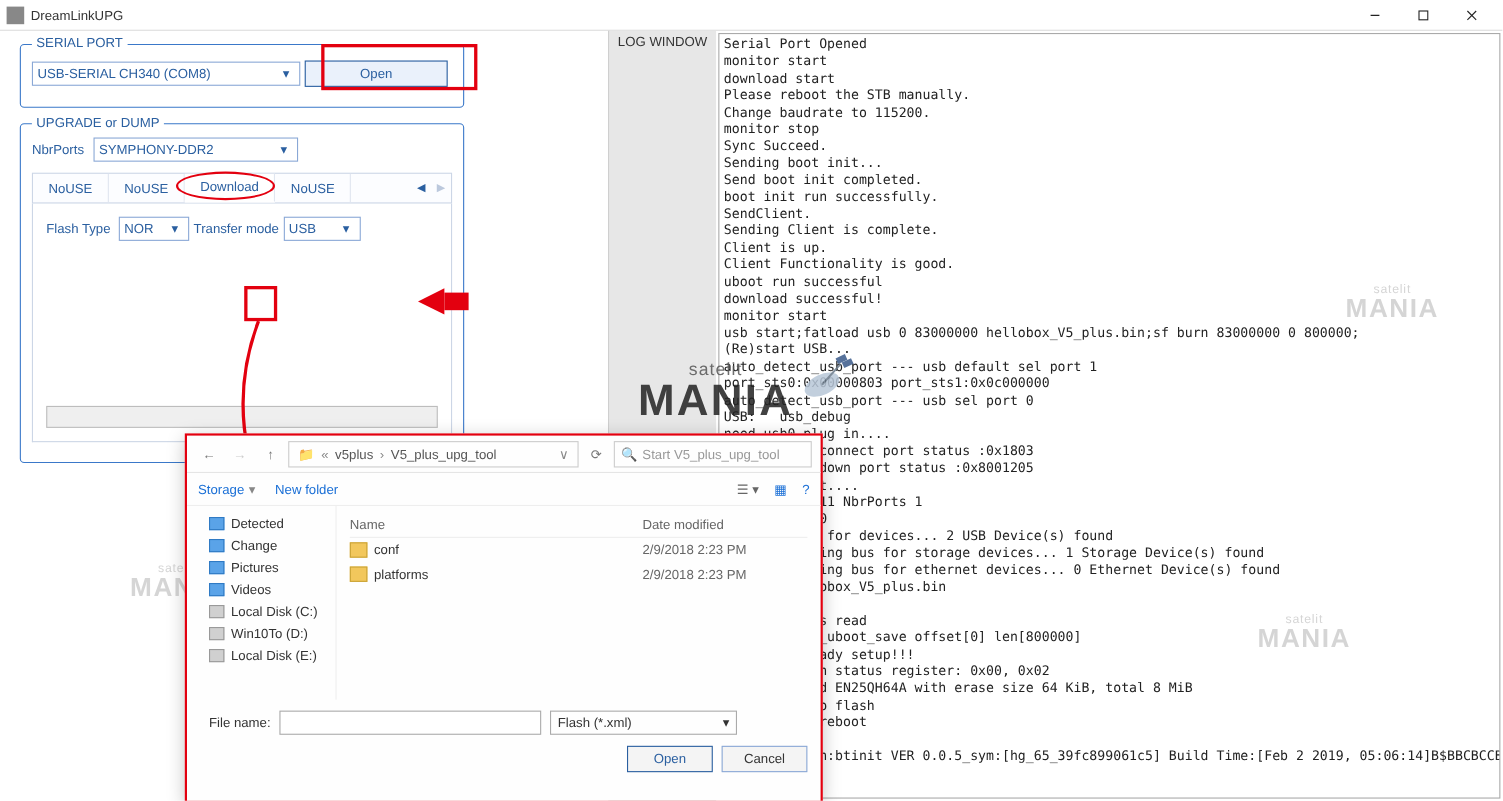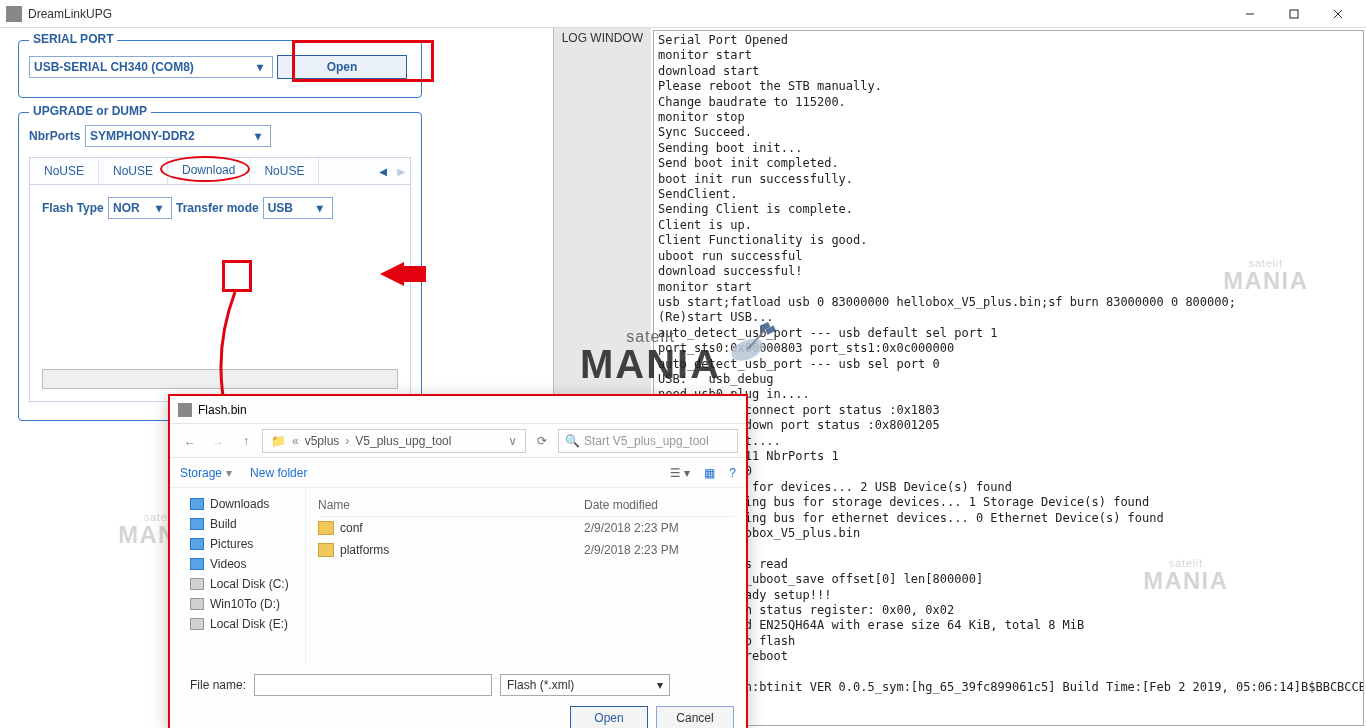--- a/index.html
+++ b/index.html
@@ -9,23 +9,23 @@
 .titlebar .app-icon { width: 16px; height: 16px; background: #888; margin-right: 6px; }
 .titlebar .title { flex: 1; color: #333; }
 .titlebar .win-btn { width: 44px; height: 28px; display: flex; align-items: center; justify-content: center; color: #222; }
 .titlebar .win-btn svg { width: 10px; height: 10px; }
 
 .main { display: flex; height: 700px; }
 .left { width: 862px; padding: 12px 18px; position: relative; }
 .right { flex: 1; border-left: 1px solid #bbb; display: flex; }
 
 .group { border: 1px solid #3a78c9; border-radius: 4px; padding: 14px 10px 10px; margin-bottom: 14px; position: relative; }
-.group-title { position: absolute; top: -9px; left: 10px; background: #fff; padding: 0 4px; color: #2a5fa0; font-size: 12px; font-weight: bold; }
-
-.row { display: flex; align-items: center; gap: 4px; margin-bottom: 8px; font-weight: bold; }
+.group-title { position: absolute; top: -9px; left: 10px; background: #fff; padding: 0 4px; color: #2a5fa0; font-size: 12px; }
+
+.row { display: flex; align-items: center; gap: 4px; margin-bottom: 8px; }
 .lbl { color: #2a5fa0; font-size: 12px; }
 
 .combo { display: inline-flex; align-items: center; border: 1px solid #8aa8d6; background: #fff; height: 22px; padding: 0 4px; color: #2a5fa0; position: relative; }
 .combo .caret { margin-left: auto; width: 16px; text-align: center; color: #2a5fa0; }
 
 .btn { display: inline-flex; align-items: center; justify-content: center; border: 1px solid #8aa8d6; background: #f4f7fc; height: 22px; color: #2a5fa0; cursor: pointer; }
 
 
 #sp-combo { width: 244px; }
 #open-btn { width: 130px; height: 24px; border: 1px solid #2a5fa0; background: #eaf1fb; }
@@ -221,24 +221,20 @@
         <rect x="40" y="6" width="10" height="6" fill="#3a5a8a" transform="rotate(-25 45 9)"></rect>
         <rect x="46" y="10" width="10" height="6" fill="#3a5a8a" transform="rotate(-25 51 13)"></rect>
       </svg>
     </div>
     <div class="wm" style="top:476px; left:100px; transform:scale(.7)">
       <div class="small">satelit</div>
       <div class="big">MANIA</div>
     </div>
 
     <div class="dlg">
-      <div class="dlg-title">
-        <div class="ficon"></div>
-        <span>Flash.bin</span>
-      </div>
       <div class="dlg-nav">
         <div class="nav-btn">←</div>
         <div class="nav-btn" style="color:#ccc">→</div>
         <div class="nav-btn">↑</div>
         <div class="path">
           <span>📁</span>
           <span class="sep">«</span>
           <span>v5plus</span>
           <span class="sep">›</span>
           <span>V5_plus_upg_tool</span>
@@ -257,25 +253,25 @@
         <div class="right-icons">
           <span>☰ ▾</span>
           <span style="color:#1a6fd6">▦</span>
           <span style="color:#1a6fd6">?</span>
         </div>
       </div>
       <div class="dlg-body">
         <div class="tree">
           <div class="tree-item">
               <span class="ti-icon blue"></span>
-              <span>Downloads</span>
+              <span>Detected</span>
             </div>
           <div class="tree-item">
               <span class="ti-icon blue"></span>
-              <span>Build</span>
+              <span>Change</span>
             </div>
           <div class="tree-item">
               <span class="ti-icon blue"></span>
               <span>Pictures</span>
             </div>
           <div class="tree-item">
               <span class="ti-icon blue"></span>
               <span>Videos</span>
             </div>
           <div class="tree-item">

